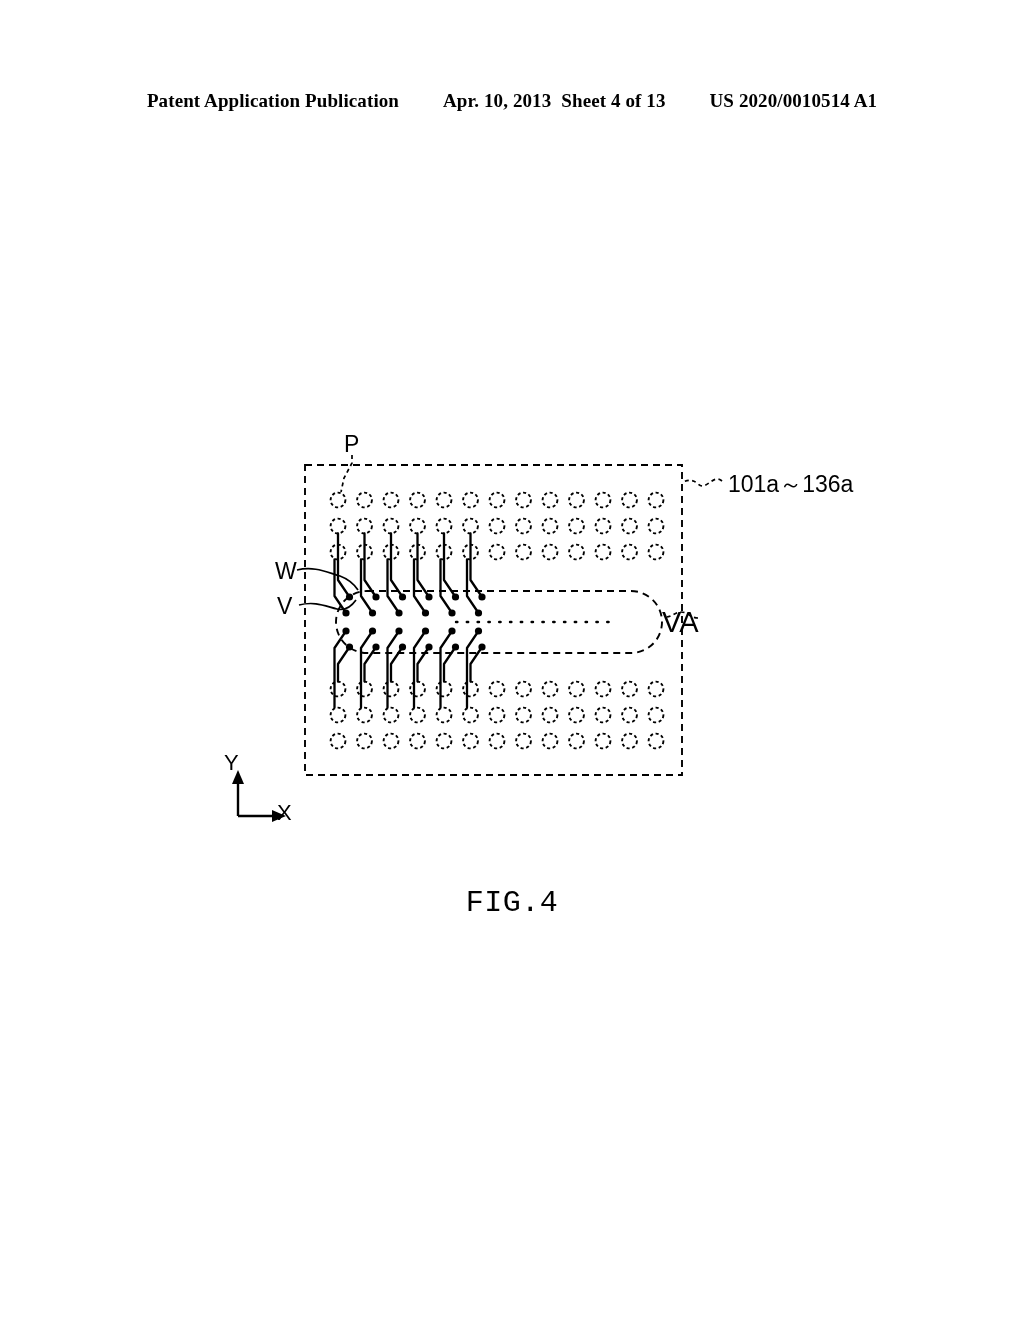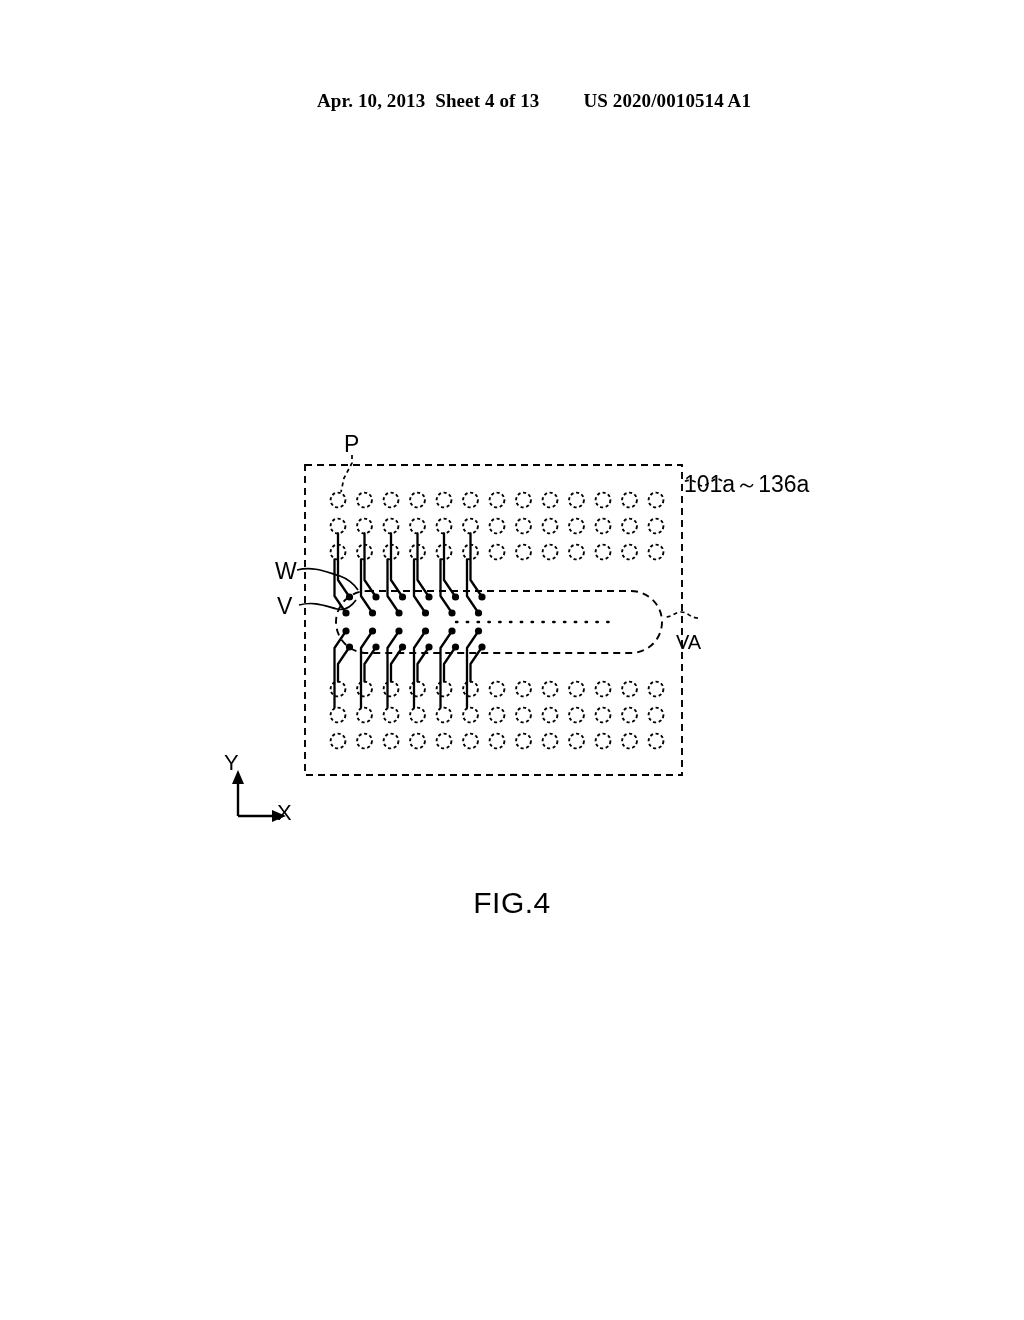--- a/index.html
+++ b/index.html
@@ -38,21 +38,21 @@
   #page-header .gap-b { display: inline-block; width: 10px; }
   #page-header .gap-c { display: inline-block; width: 44px; }
 
   
   #fig-caption {
     position: absolute;
     left: 0;
     top: 886px;
     width: 1024px;
     text-align: center;
-    font-family: Liberation Sans, sans-serif;
+    font-family: Liberation Mono, monospace;
     font-size: 30px;
     letter-spacing: 0.5px;
   }
 
   
   #figure-canvas {
     position: absolute;
     left: 0;
     top: 0;
     width: 1024px;
@@ -63,29 +63,30 @@
   .fig-label {
     position: absolute;
     font-family: "Liberation Sans", sans-serif;
     color: #000000;
     white-space: nowrap;
     line-height: 1;
   }
   .lbl-p   { left: 344px; top: 433px;  font-size: 23px; }
   .lbl-w   { left: 275px; top: 560px;  font-size: 23px; }
   .lbl-v   { left: 277px; top: 595px;  font-size: 23px; }
-  .lbl-va  { left: 676px; top: 608px;  font-size: 20px; margin-top: 24px; }
-  .lbl-ids { left: 684px; top: 473px;  font-size: 23px; }
+  .lbl-va  { left: 662px; top: 608px;  font-size: 29px; }
+  .lbl-ids { left: 728px; top: 473px;  font-size: 23px; }
   .lbl-x   { left: 277px; top: 802px;  font-size: 22px; }
   .lbl-y   { left: 224px; top: 752px;  font-size: 22px; }
 </style>
 </head>
 <body>
 
 <div id="page-header">
+  <span class="hdr-seg">Patent Application Publication</span>
   <span class="gap-a"></span>
   <span class="hdr-seg">Apr. 10, 2013</span>
   <span class="gap-b"></span>
   <span class="hdr-seg">Sheet 4 of 13</span>
   <span class="gap-c"></span>
   <span class="hdr-seg">US 2020/0010514 A1</span>
 </div>
 
 <svg id="figure-canvas" viewBox="0 0 1024 1320" xmlns="http://www.w3.org/2000/svg">
   <g id="g-board">

